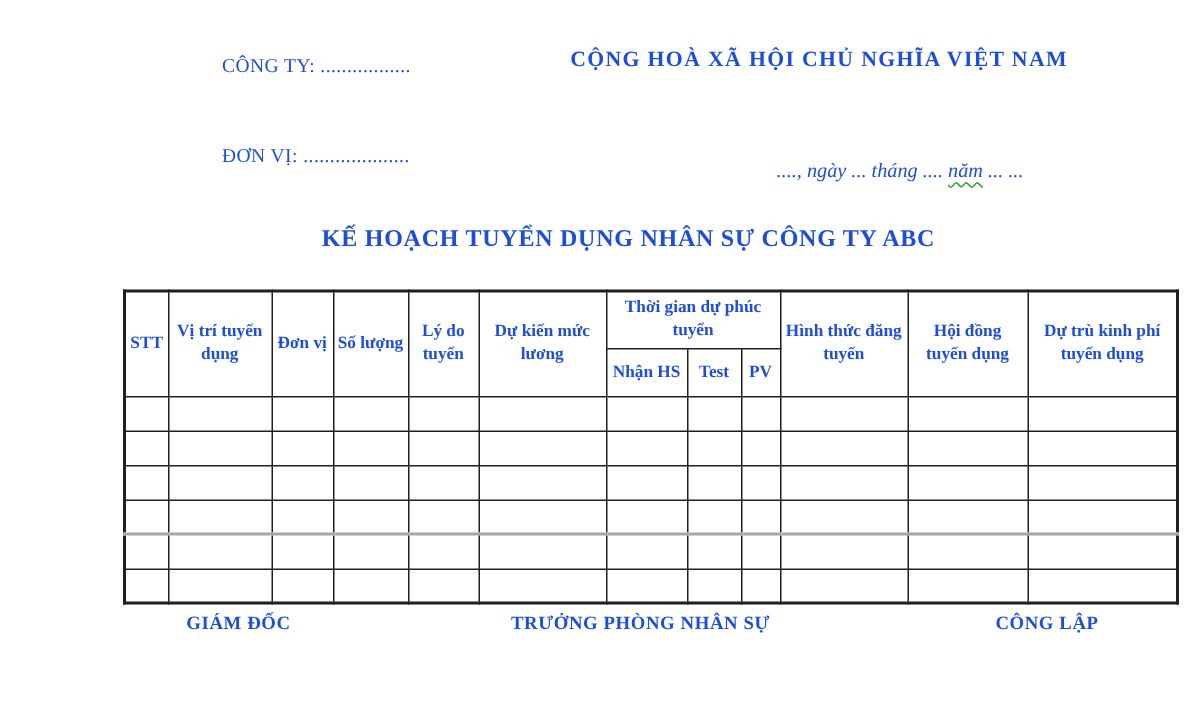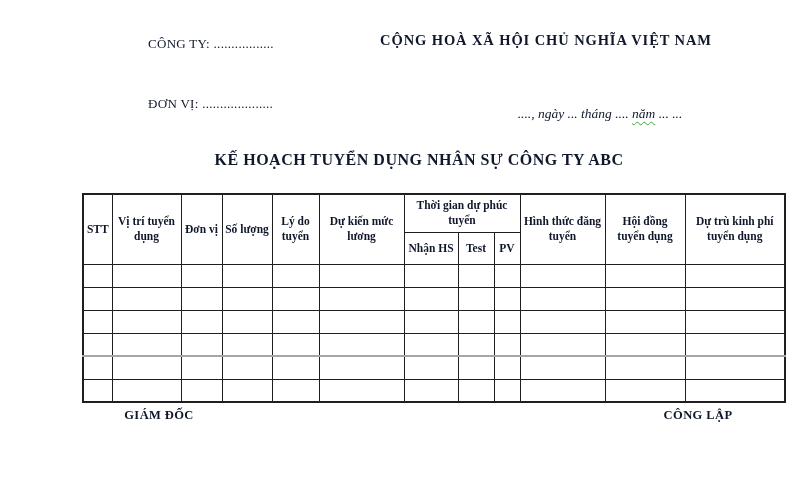--- a/index.html
+++ b/index.html
@@ -1,18 +1,18 @@
 <!DOCTYPE html>
 <html><head>
 <meta charset="utf-8">
 <style>
   html,body { margin:0; padding:0; background:#ffffff; }
   .page {
     position:relative; width:800px; height:481px; background:#ffffff;
-    font-family:"Liberation Serif","DejaVu Serif",serif; color:#0f172a; overflow:hidden;
+    font-family:"Liberation Serif","DejaVu Serif",serif; color:#1d4ed8; overflow:hidden;
   }
   .abs { position:absolute; white-space:nowrap; }
   .corner-label { left:148px; font-size:13px; letter-spacing:0.3px; }
   .company { top:36px; }
   .unit { top:68px;margin-top:28px; }
   .centered { transform:translateX(-50%); text-align:center; }
   .motto1 { left:546px; top:32px; font-weight:bold; font-size:14.5px; letter-spacing:0.9px;text-align:center; }
   .motto2 { left:546px; top:64px; font-weight:bold; font-size:16px; letter-spacing:0.4px; word-spacing:2px; }
   .date-line { left:600px; top:106px; font-style:italic; font-size:13.5px; }
   .spell { text-decoration-line:underline; text-decoration-style:wavy; text-decoration-color:#3fa13f; text-decoration-thickness:1px; text-underline-offset:3px; }
@@ -173,15 +173,16 @@
           <td></td>
           <td></td>
           <td></td>
           <td></td>
           <td></td>
         </tr>
       </tbody>
   </table>
 
   <div class="abs centered sig sig-director">GIÁM ĐỐC</div>
+  <div class="abs centered sig sig-hr">TRƯỞNG PHÒNG NHÂN SỰ</div>
   <div class="abs centered sig sig-preparer">CÔNG LẬP</div>
 
 </div>
 
 </body></html>

